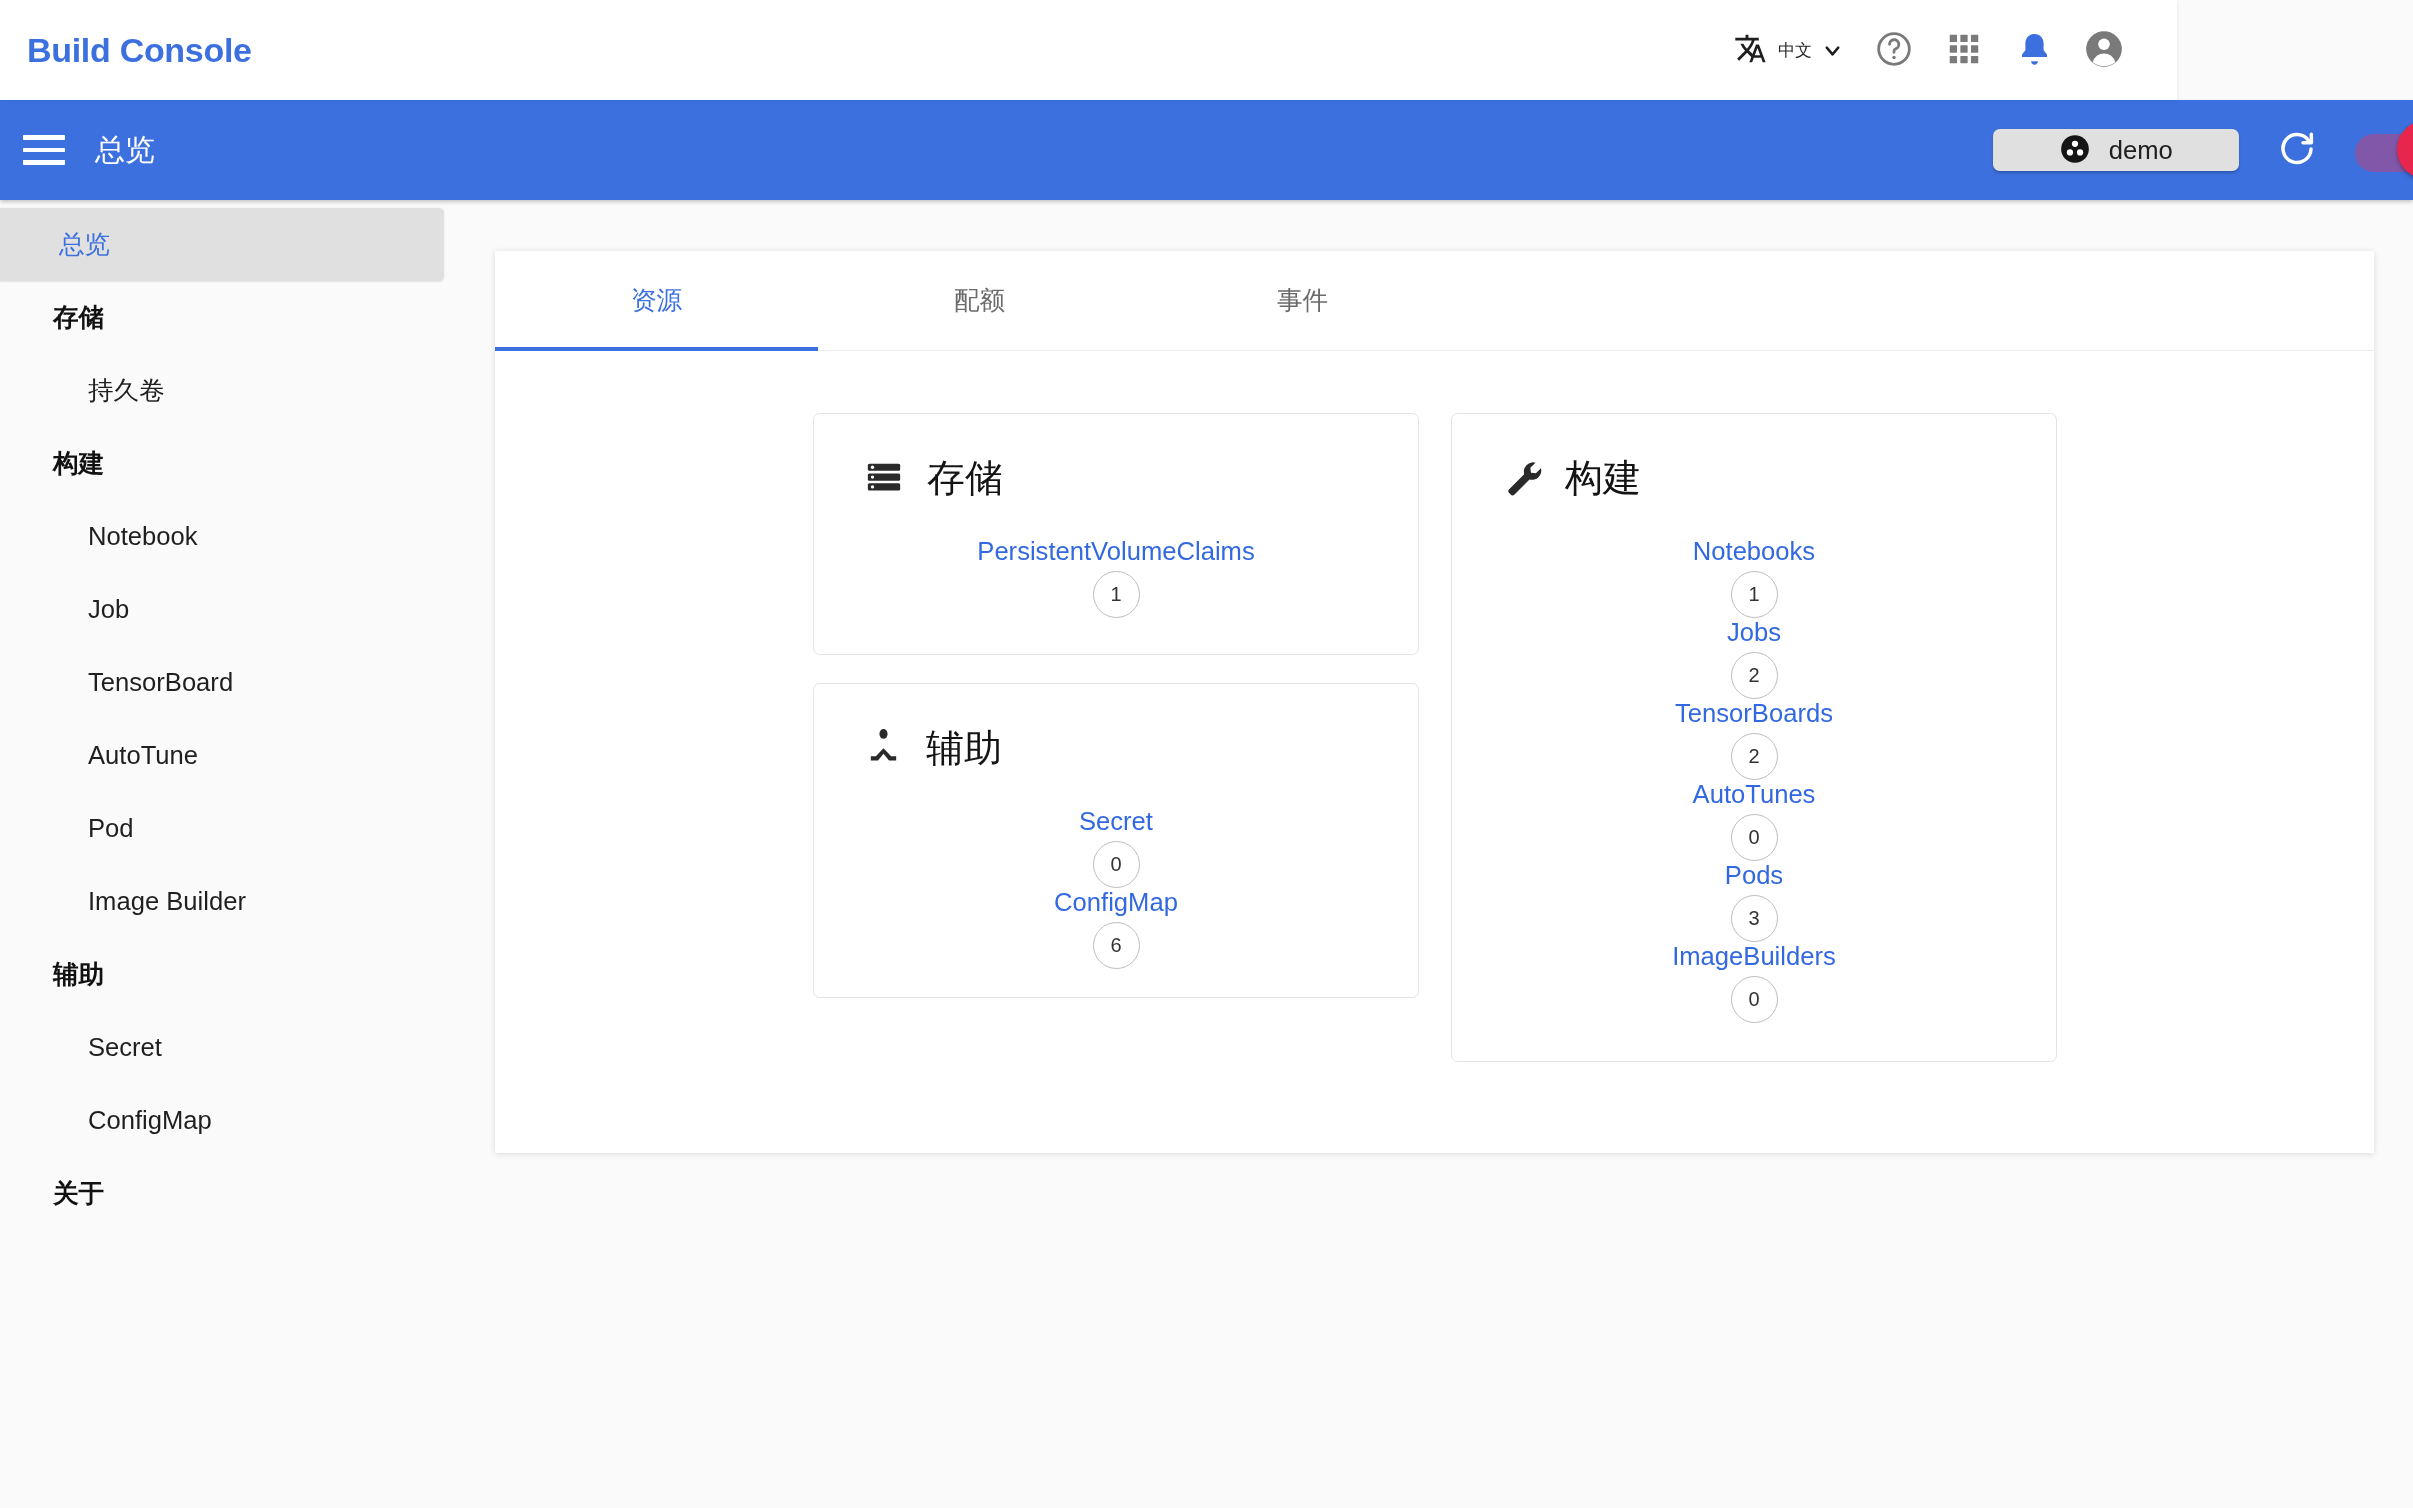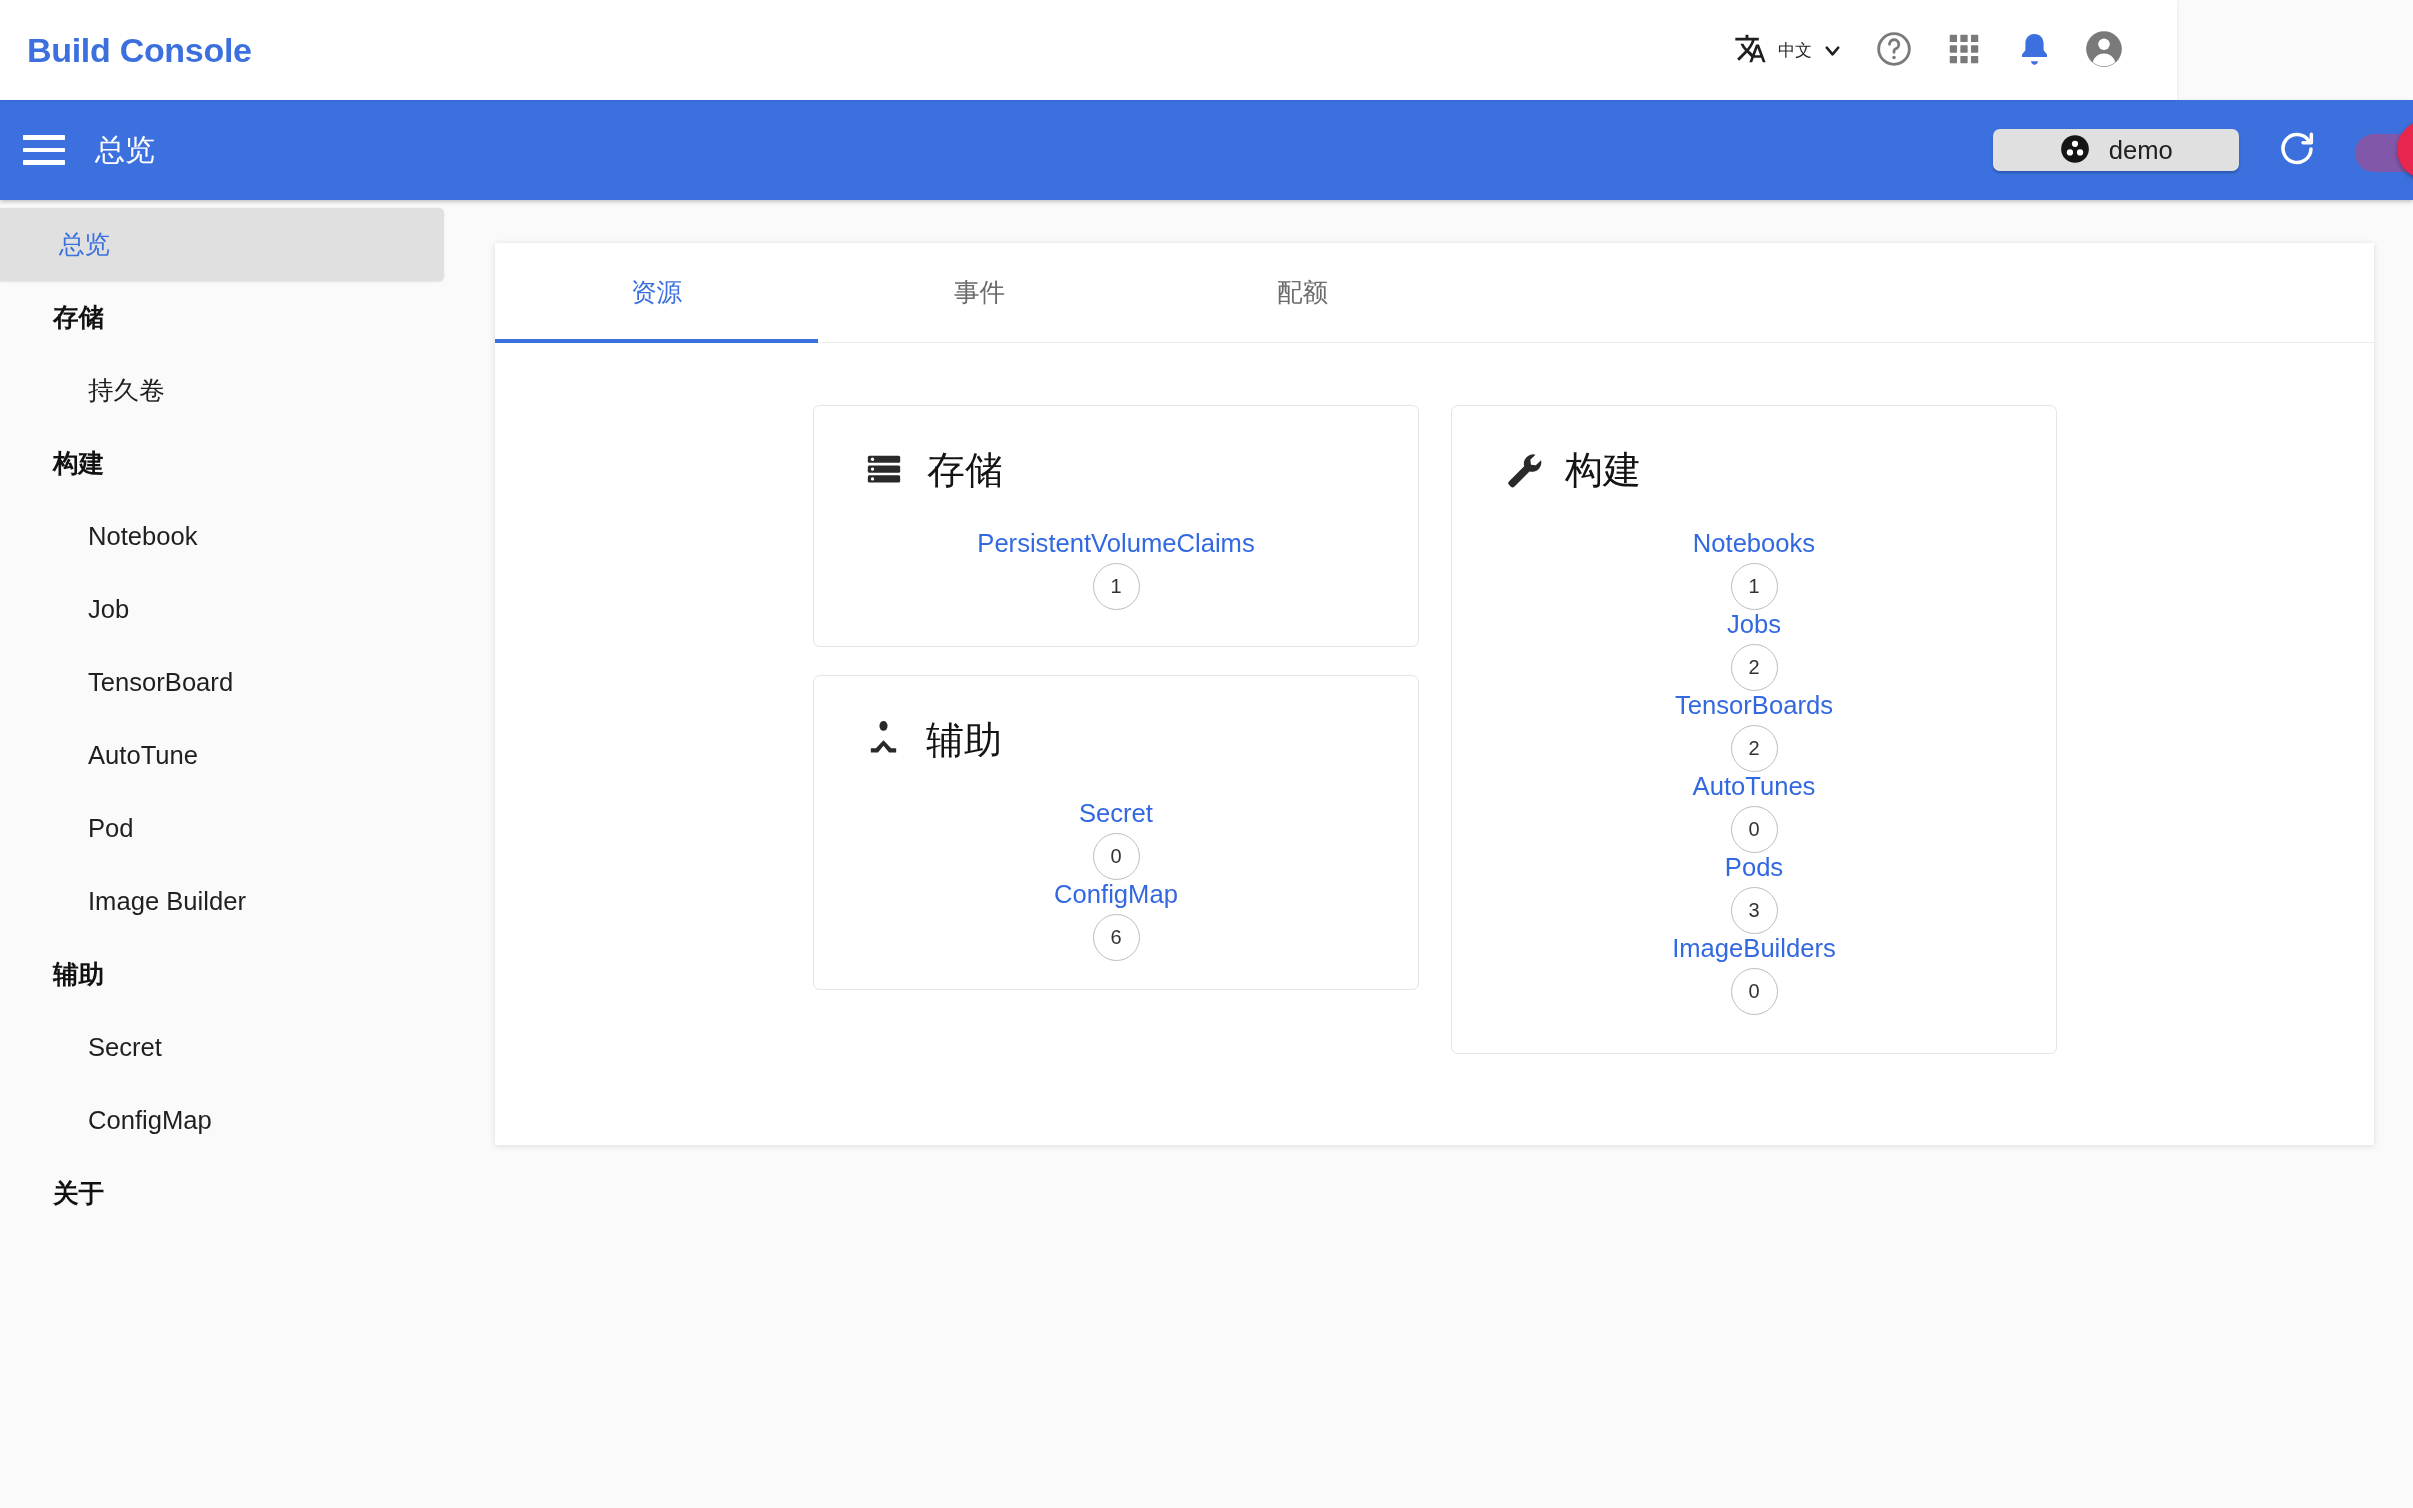--- a/index.html
+++ b/index.html
@@ -94,21 +94,21 @@
   }
   .nav-item.active {
     background: #e0e0e0; color: #3b70de; margin-right: 0;
     width: 444px; border-radius: 0 5.4px 5.4px 0;
     box-shadow: 0 0.7px 2px rgba(0,0,0,0.10);
   }
   .nav-item.sub { padding-left: 88px; }
 
   
   .content-panel {
-    position: absolute; left: 495px; top: 243px;
+    position: absolute; left: 495px; top: 251px;
     width: 1879px; height: 902px;
     background: #ffffff;
     box-shadow: 0 1.3px 6px rgba(0,0,0,0.13);
     z-index: 2;
   }
   .tabs {
     height: 100px; display: flex; align-items: stretch;
     border-bottom: 1.3px solid #ececec;
   }
   .tab {
@@ -302,24 +302,24 @@
   </div>
 </div>
 
 <div class="content-panel">
 
   <div class="tabs">
     <div class="tab active">
       <span>资源</span>
     </div>
     <div class="tab">
+      <span>配额</span>
+    </div>
+    <div class="tab">
       <span>事件</span>
-    </div>
-    <div class="tab">
-      <span>配额</span>
     </div>
   </div>
 
   <div class="cards-area">
 
     <div class="col">
 
       <div class="card storage">
         <div class="card-head">
           <span>

